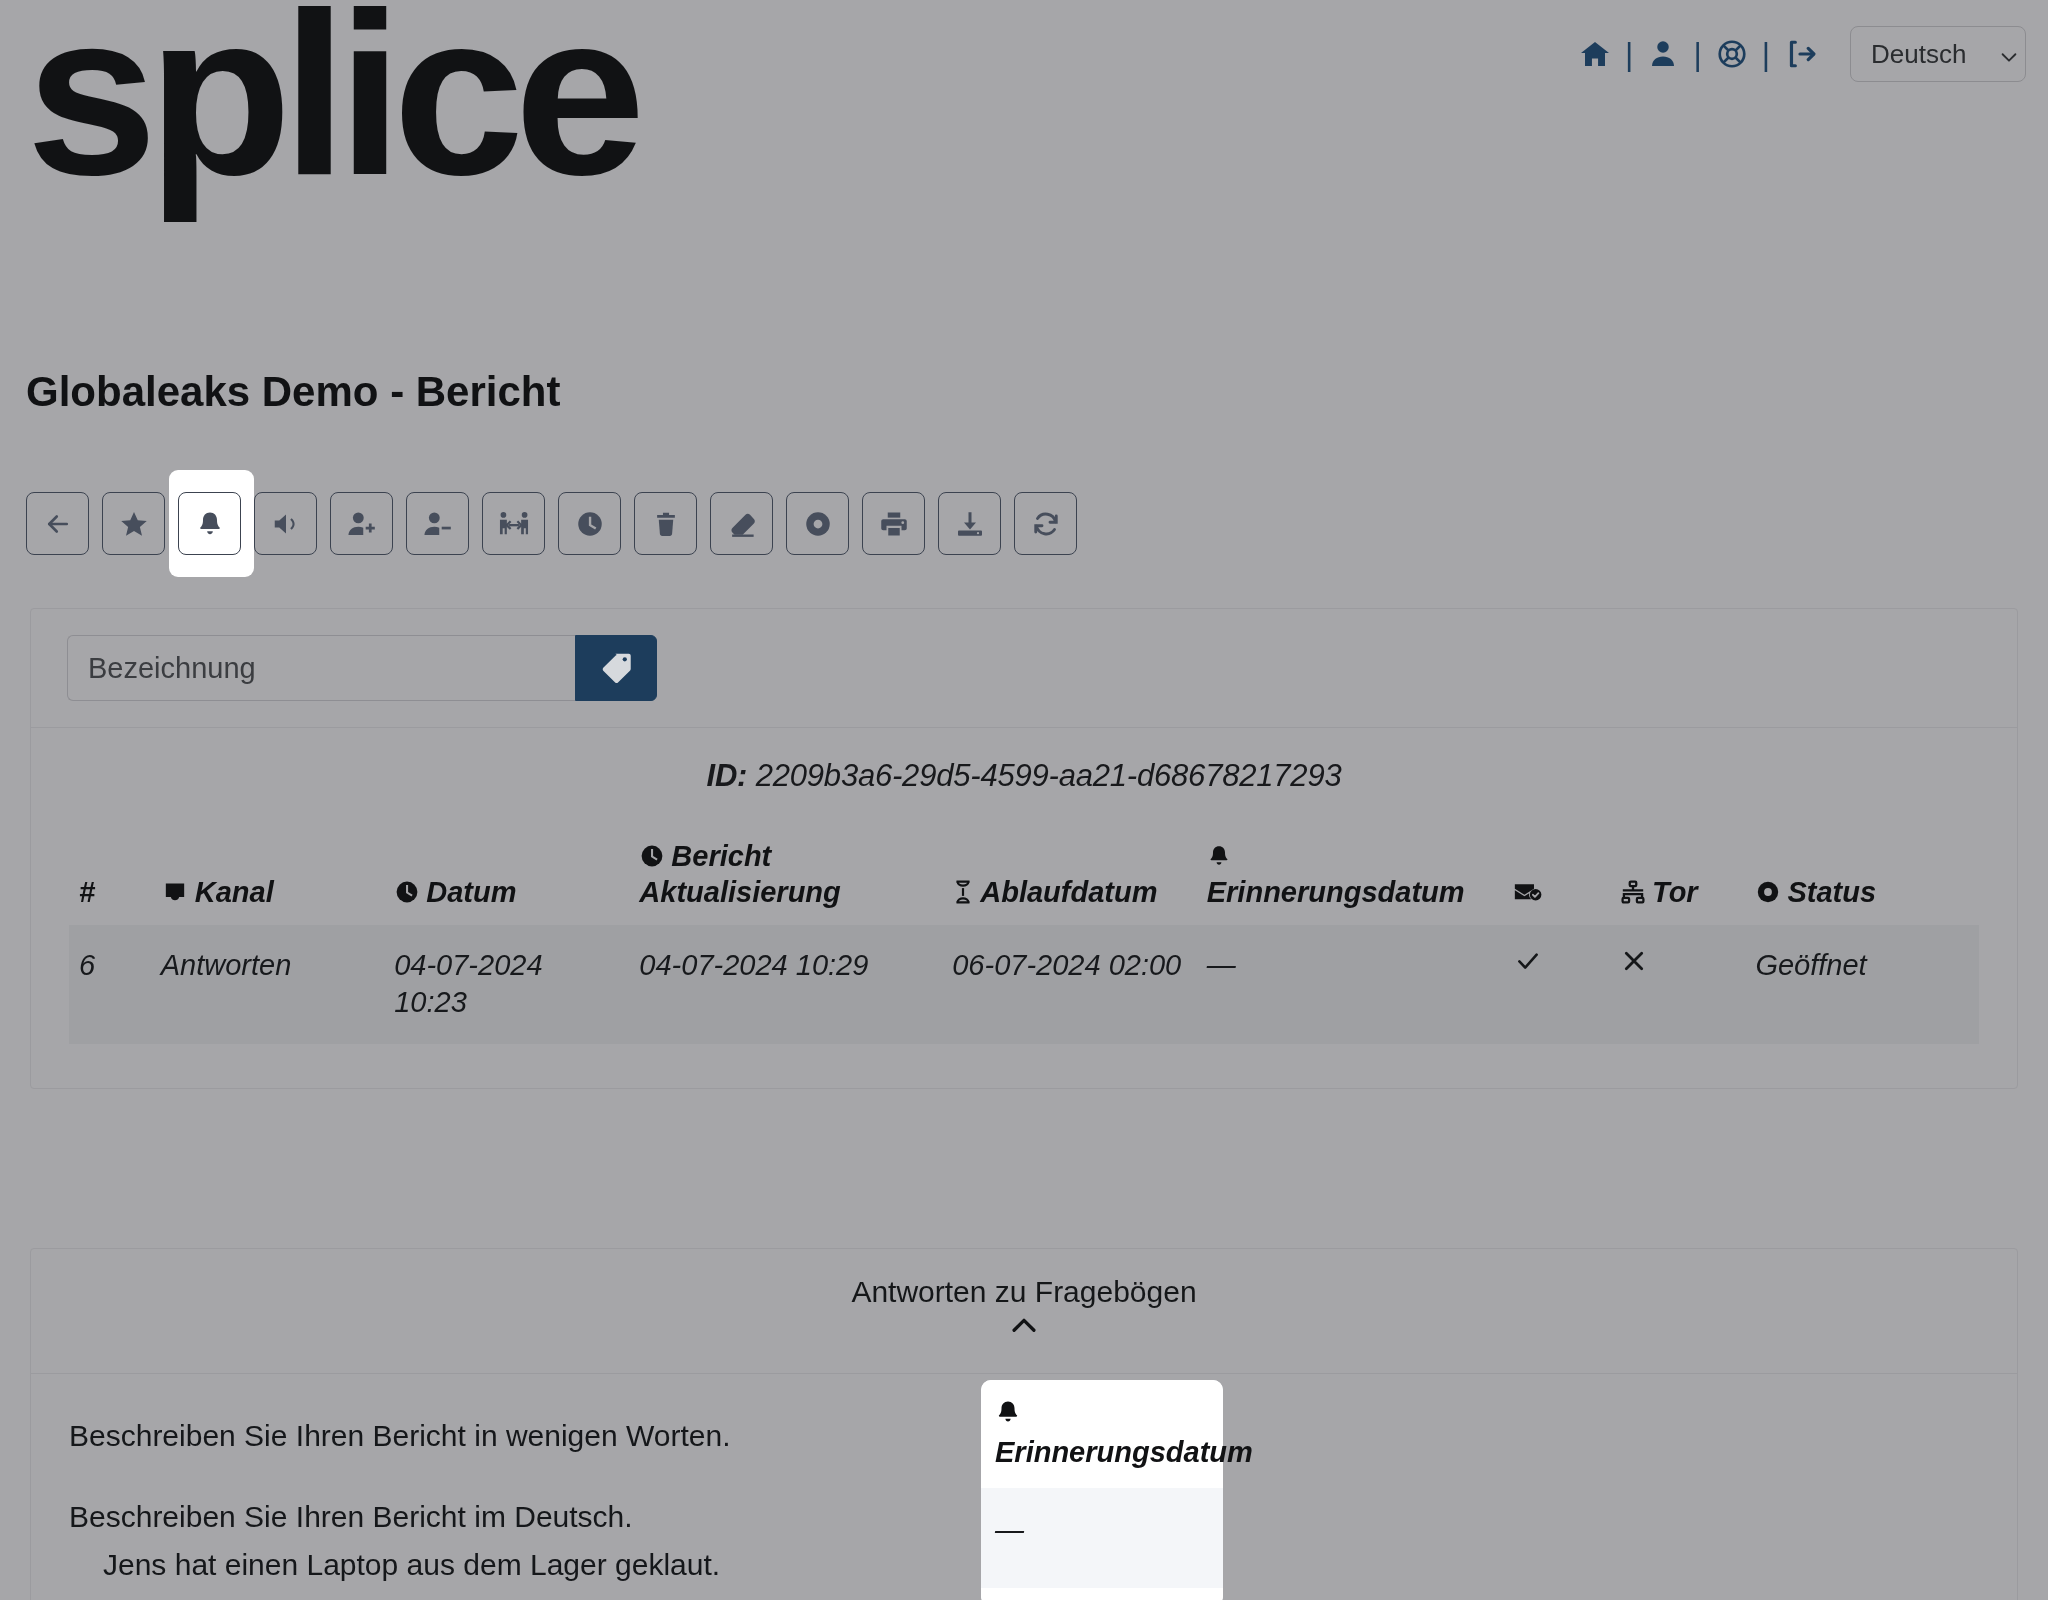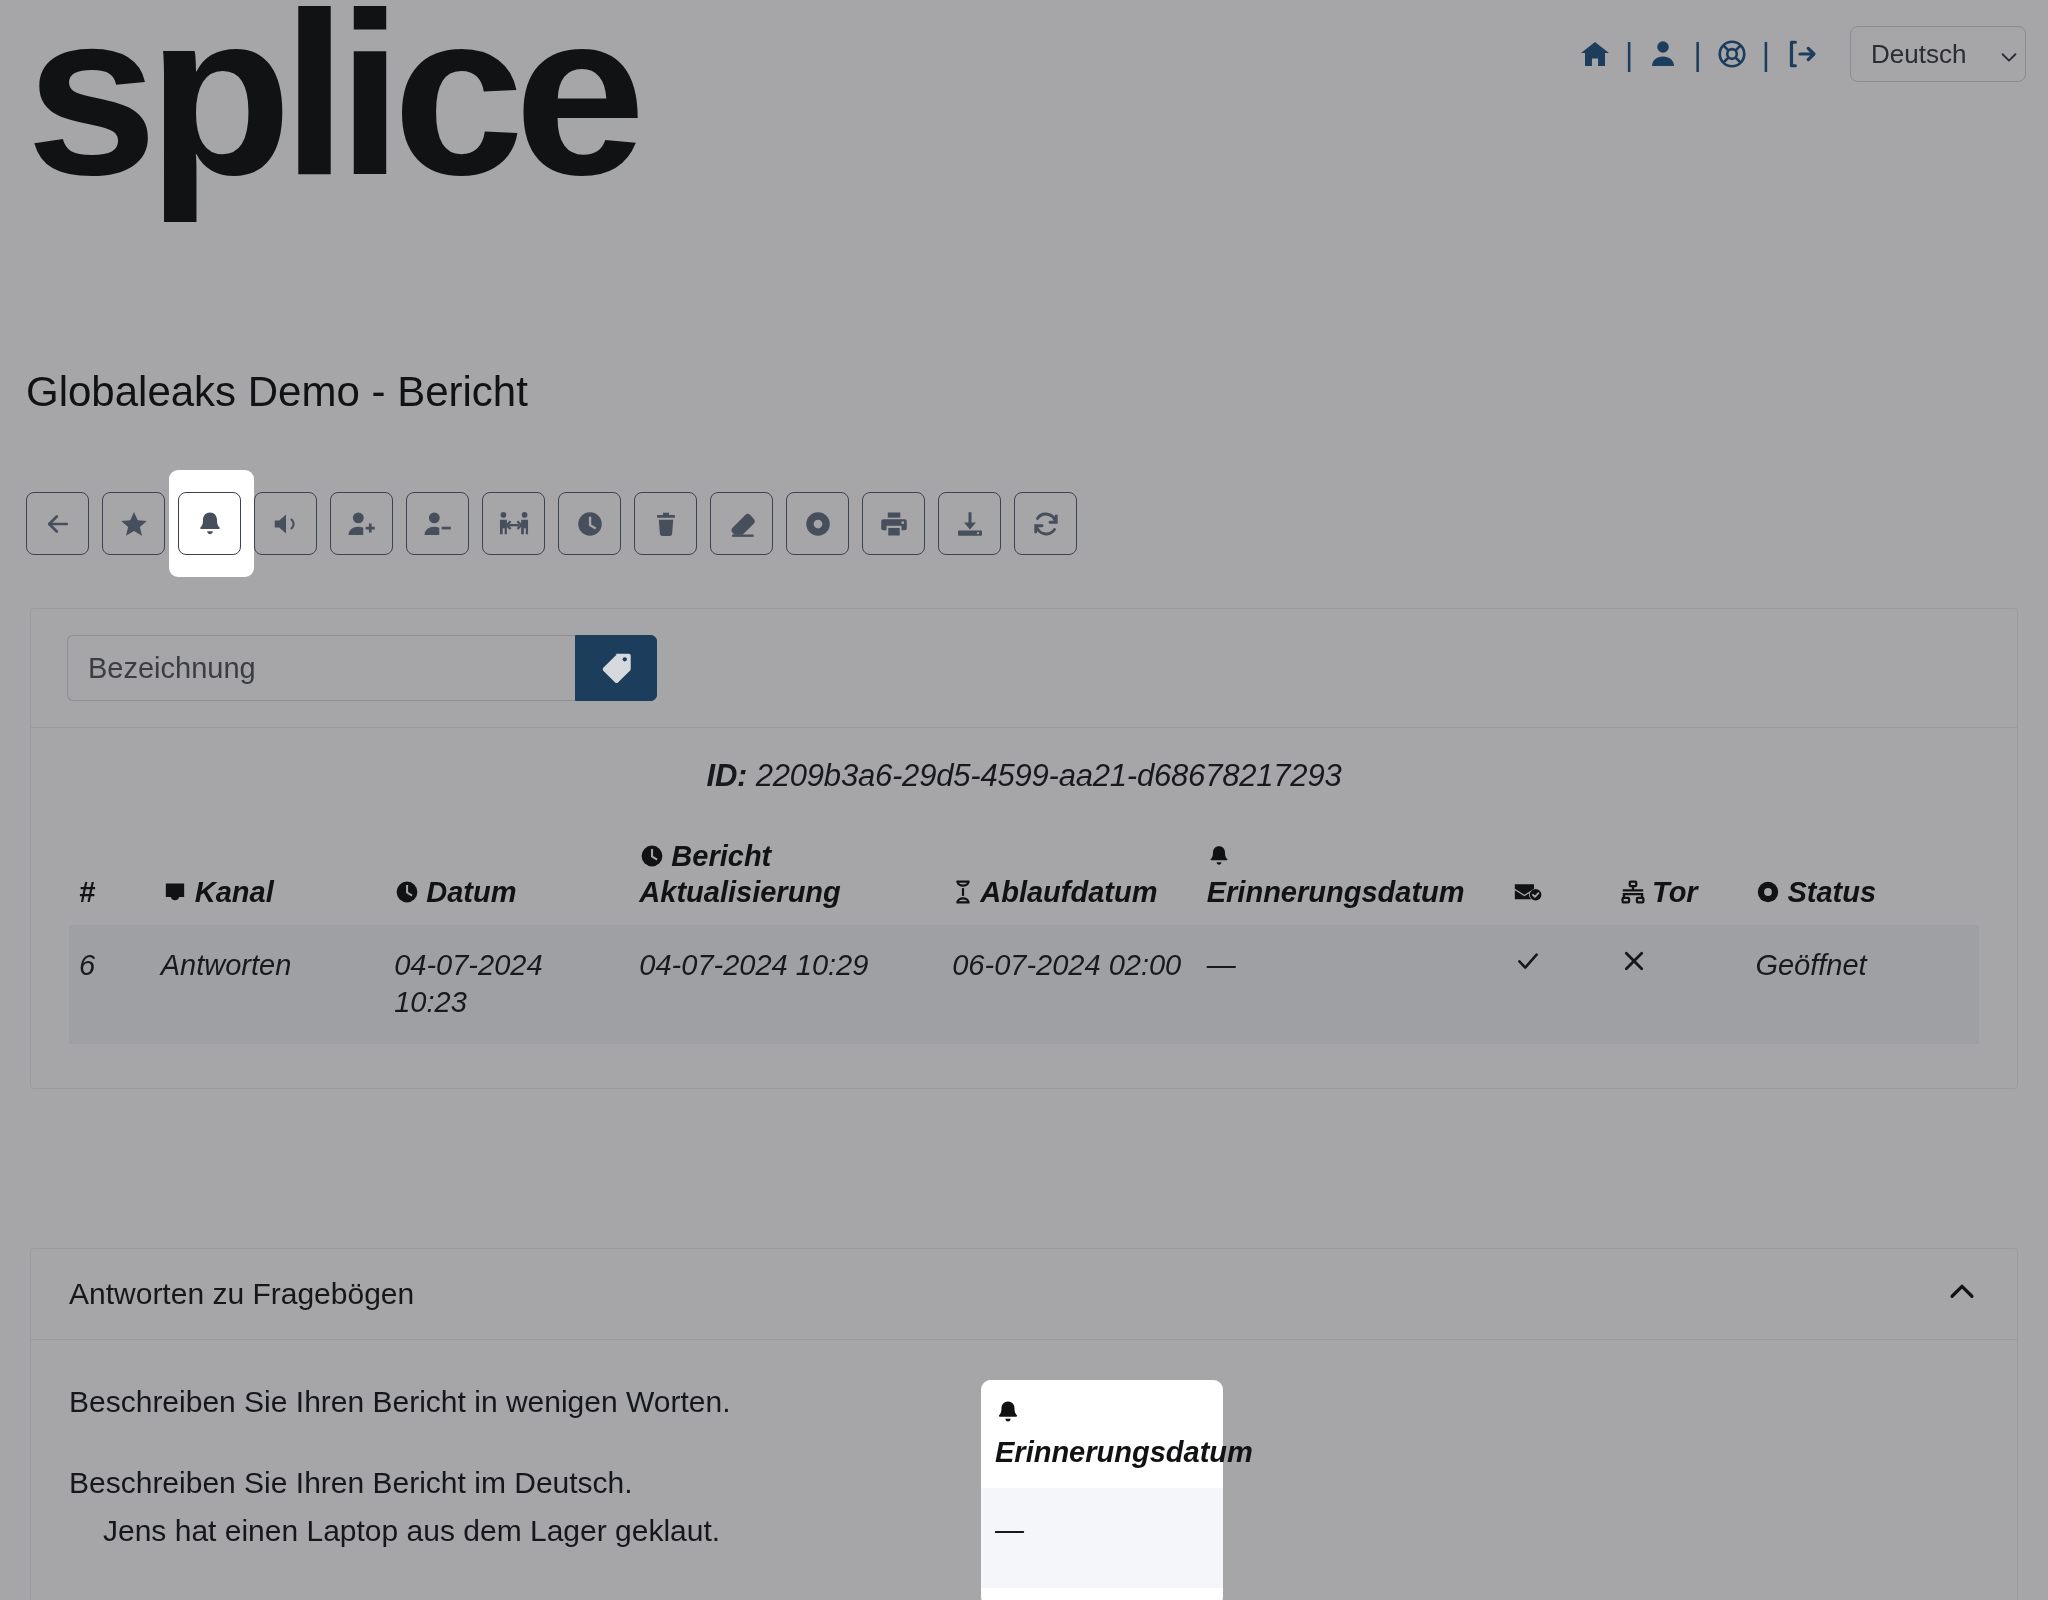--- a/index.html
+++ b/index.html
@@ -79,21 +79,21 @@
   .chev {
     width: 20px; height: 20px;
   }
 
   
   .page-title {
     position: absolute;
     left: 26px;
     top: 340px;
     font-size: 42px;
-    font-weight: 400;
+    font-weight: 700;
     color: #111214;
     letter-spacing: 0px;
   }
 
   
   .toolbar {
     position: absolute;
     left: 26px;
     top: 492px;
     display: flex;
@@ -281,20 +281,21 @@
     border: 1px solid #9b9b9f;
     border-radius: 4px;
   }
   .acc-head {
     display: flex;
     align-items: center;
     justify-content: space-between;
     padding: 26px 38px 26px 38px;
     border-bottom: 1px solid #9b9b9f;
     cursor: pointer;
+    flex-direction: column;
   }
   .acc-title { font-size: 30px; color: #151719; }
   .acc-body { padding: 42px 38px 20px 38px; }
   .qa-block { margin-bottom: 40px; }
   .qa-q { font-size: 30px; color: #15171a; line-height: 1.35; }
   .qa-a { font-size: 30px; color: #15171a; margin-left: 34px; margin-top: 8px; line-height: 1.35; }
 </style>
 </head>
 <body>
 

